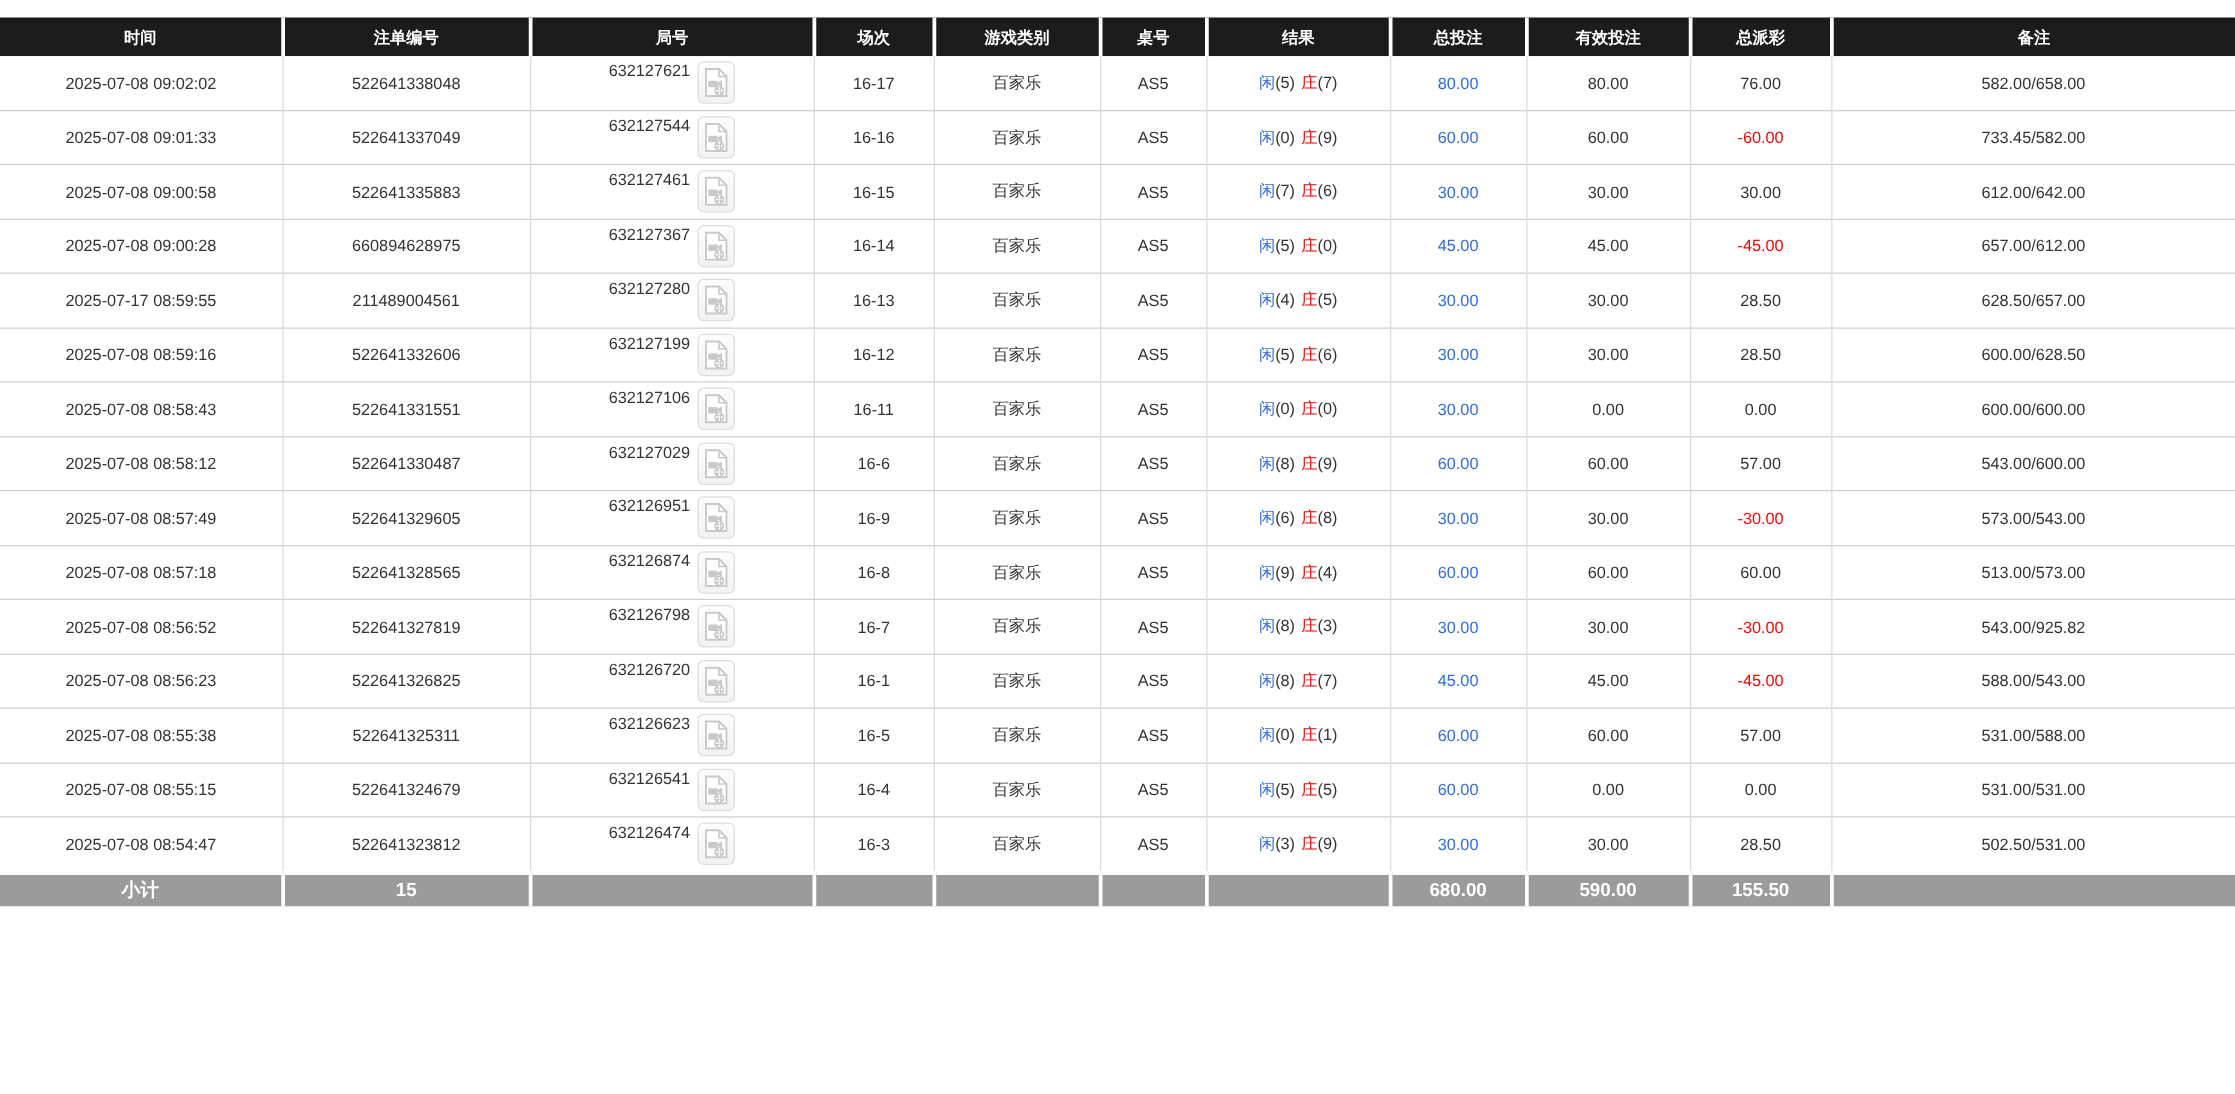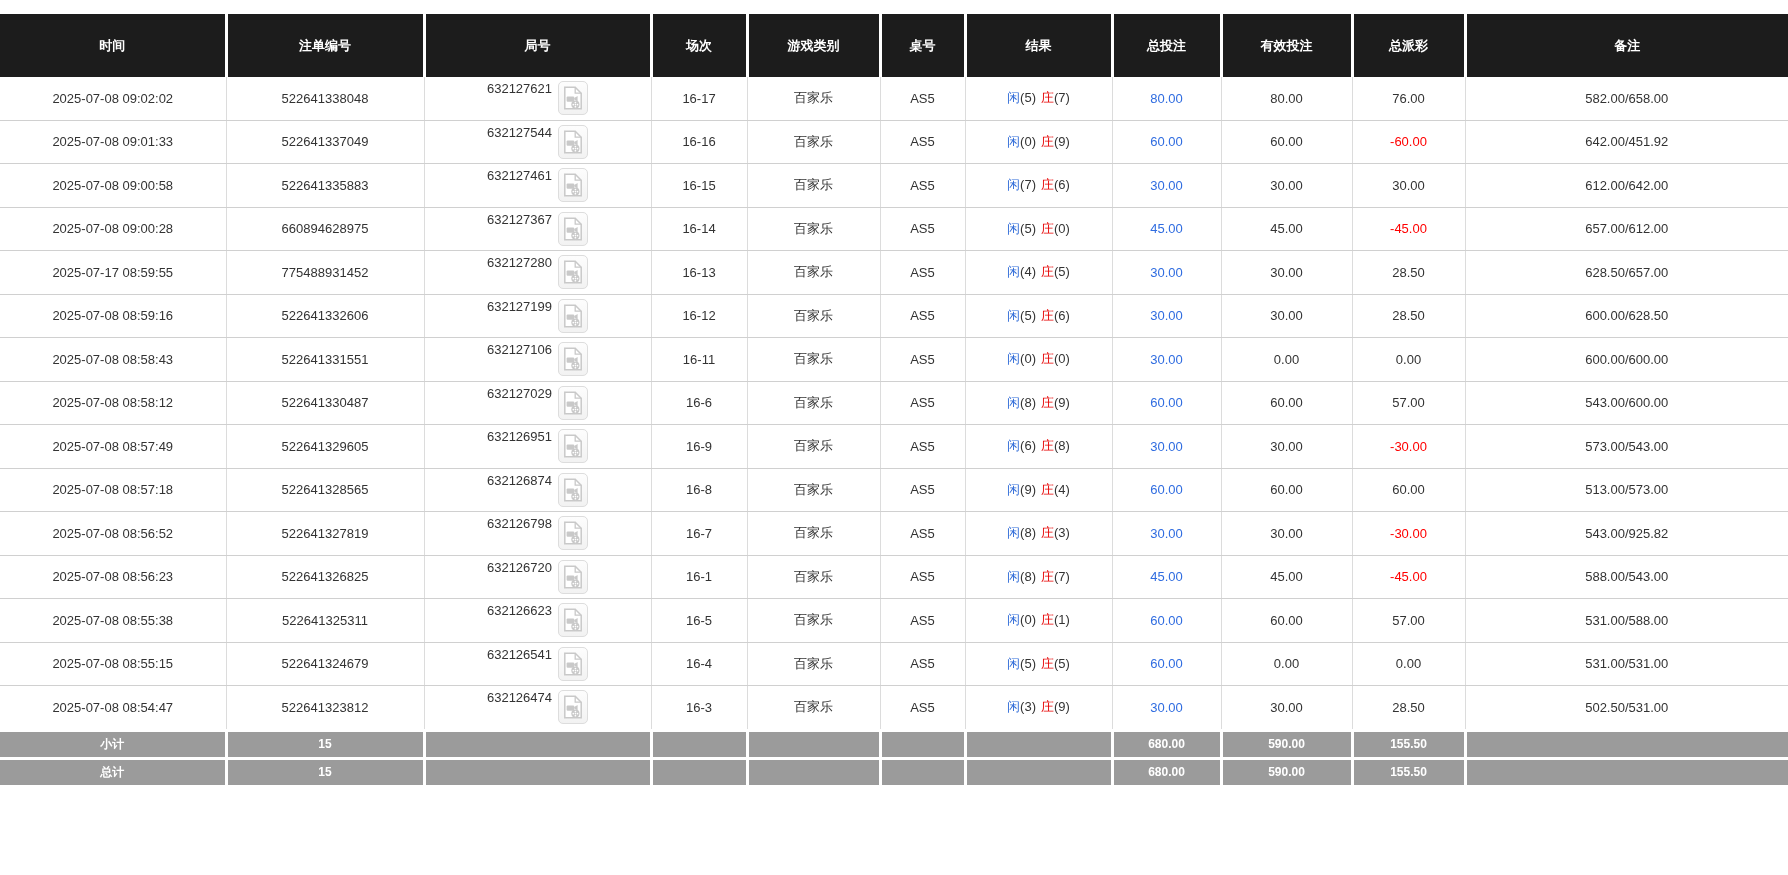--- a/index.html
+++ b/index.html
@@ -10,36 +10,36 @@
   }
   .wrap{padding-top:14px;}
   table{border-collapse:collapse;table-layout:fixed;width:1788px;}
   
   col.c1{width:226px}col.c2{width:198px}col.c3{width:227px}col.c4{width:96px}
   col.c5{width:133px}col.c6{width:85px}col.c7{width:147px}col.c8{width:109px}
   col.c9{width:131px}col.c10{width:113px}col.c11{width:323px}
 
   thead th{
     background:var(--header-bg,#1c1c1c);color:var(--header-text,#ffffff);
-    font-size:13px;font-weight:bold;height:31px;padding:16px;
+    font-size:13px;font-weight:bold;height:31px;padding:0;
     border-left:3px solid #fff;white-space:nowrap;
   }
   thead th:first-child{border-left:none;}
 
   tbody td{
     height:42.5px;text-align:center;vertical-align:middle;
     font-size:13px;color:var(--body-text,#333333);
     border-bottom:1px solid #d0d0d0;border-left:1px solid #dcdcdc;
     background:#fff;padding:0;white-space:nowrap;
   }
   tbody td:first-child{border-left:none;text-align:center;}
 
   tfoot td{
     background:var(--footer-bg,#9b9b9b);color:var(--footer-text,#ffffff);
-    font-weight:bold;font-size:12px;height:25px;text-align:center;
+    font-weight:bold;font-size:15px;height:25px;text-align:center;
     border-left:3px solid #fff;border-top:3px solid #fff;padding:0;
   }
   tfoot td:first-child{border-left:none;}
 
   .blue{color:var(--bet-blue,#2f6ce0);}
   .neg{color:var(--neg-red,#ff0000);}
   .res-player{color:var(--player-blue,#2f6bd8);}
   .res-banker{color:var(--banker-red,#e60000);}
   .res-score{color:var(--body-text,#333333);}
   .res-gap{display:inline-block;width:5px;}
@@ -136,21 +136,21 @@
   </svg>
 </button>
             </span></td>
           <td>16-16</td>
           <td>百家乐</td>
           <td>AS5</td>
           <td><span class="res-player">闲</span><span class="res-score">(0)</span><span class="res-gap"></span><span class="res-banker">庄</span><span class="res-score">(9)</span></td>
           <td class="blue">60.00</td>
           <td>60.00</td>
           <td class="neg">-60.00</td>
-          <td>642.00/451.92</td>
+          <td>733.45/582.00</td>
         </tr>
         <tr>
           <td>2025-07-08 09:00:58</td>
           <td>522641335883</td>
           <td><span class="round-wrap">
               <span>632127461</span>
               <button class="video-btn">
   <svg width="20" height="24" viewBox="0 0 20 24">
     <path d="M1.8 1.2 h10.4 L18.2 7.2 v15.6 h-16.4 z" fill="#ffffff" stroke="#c9c9c9" stroke-width="1.5"></path>
     <path d="M12.2 1.2 v6 h6" fill="none" stroke="#c9c9c9" stroke-width="1.3"></path>
@@ -198,21 +198,21 @@
           <td>百家乐</td>
           <td>AS5</td>
           <td><span class="res-player">闲</span><span class="res-score">(5)</span><span class="res-gap"></span><span class="res-banker">庄</span><span class="res-score">(0)</span></td>
           <td class="blue">45.00</td>
           <td>45.00</td>
           <td class="neg">-45.00</td>
           <td>657.00/612.00</td>
         </tr>
         <tr>
           <td>2025-07-17 08:59:55</td>
-          <td>775488931452</td>
+          <td>211489004561</td>
           <td><span class="round-wrap">
               <span>632127280</span>
               <button class="video-btn">
   <svg width="20" height="24" viewBox="0 0 20 24">
     <path d="M1.8 1.2 h10.4 L18.2 7.2 v15.6 h-16.4 z" fill="#ffffff" stroke="#c9c9c9" stroke-width="1.5"></path>
     <path d="M12.2 1.2 v6 h6" fill="none" stroke="#c9c9c9" stroke-width="1.3"></path>
     <rect x="3.6" y="10.6" width="7.6" height="5.2" rx="1" fill="#c9c9c9"></rect>
     <path d="M11.2 12.0 l3.4 -1.9 v5.4 l-3.4 -1.9 z" fill="#c9c9c9"></path>
     <circle cx="12.4" cy="18.6" r="4.1" fill="#c9c9c9"></circle>
     <circle cx="12.4" cy="16.5" r="0.85" fill="#ffffff"></circle>
@@ -530,28 +530,15 @@
           <td></td>
           <td></td>
           <td></td>
           <td></td>
           <td></td>
           <td>680.00</td>
           <td>590.00</td>
           <td>155.50</td>
           <td></td>
         </tr>
-        <tr>
-          <td>总计</td>
-          <td>15</td>
-          <td></td>
-          <td></td>
-          <td></td>
-          <td></td>
-          <td></td>
-          <td>680.00</td>
-          <td>590.00</td>
-          <td>155.50</td>
-          <td></td>
-        </tr>
       </tfoot>
   </table>
 </div>
 
 </body></html>

